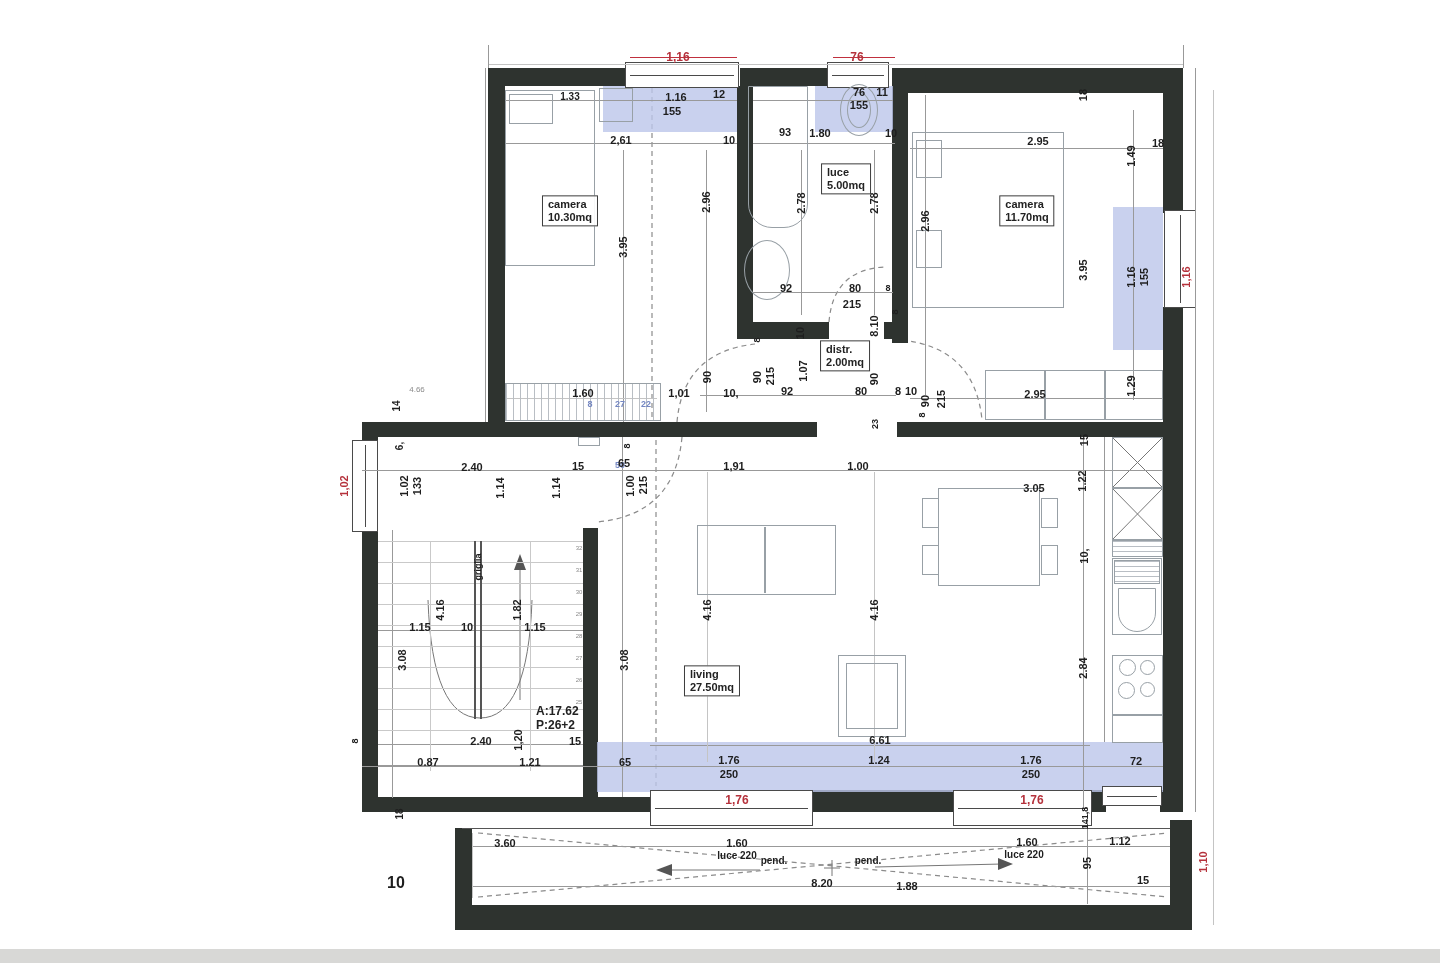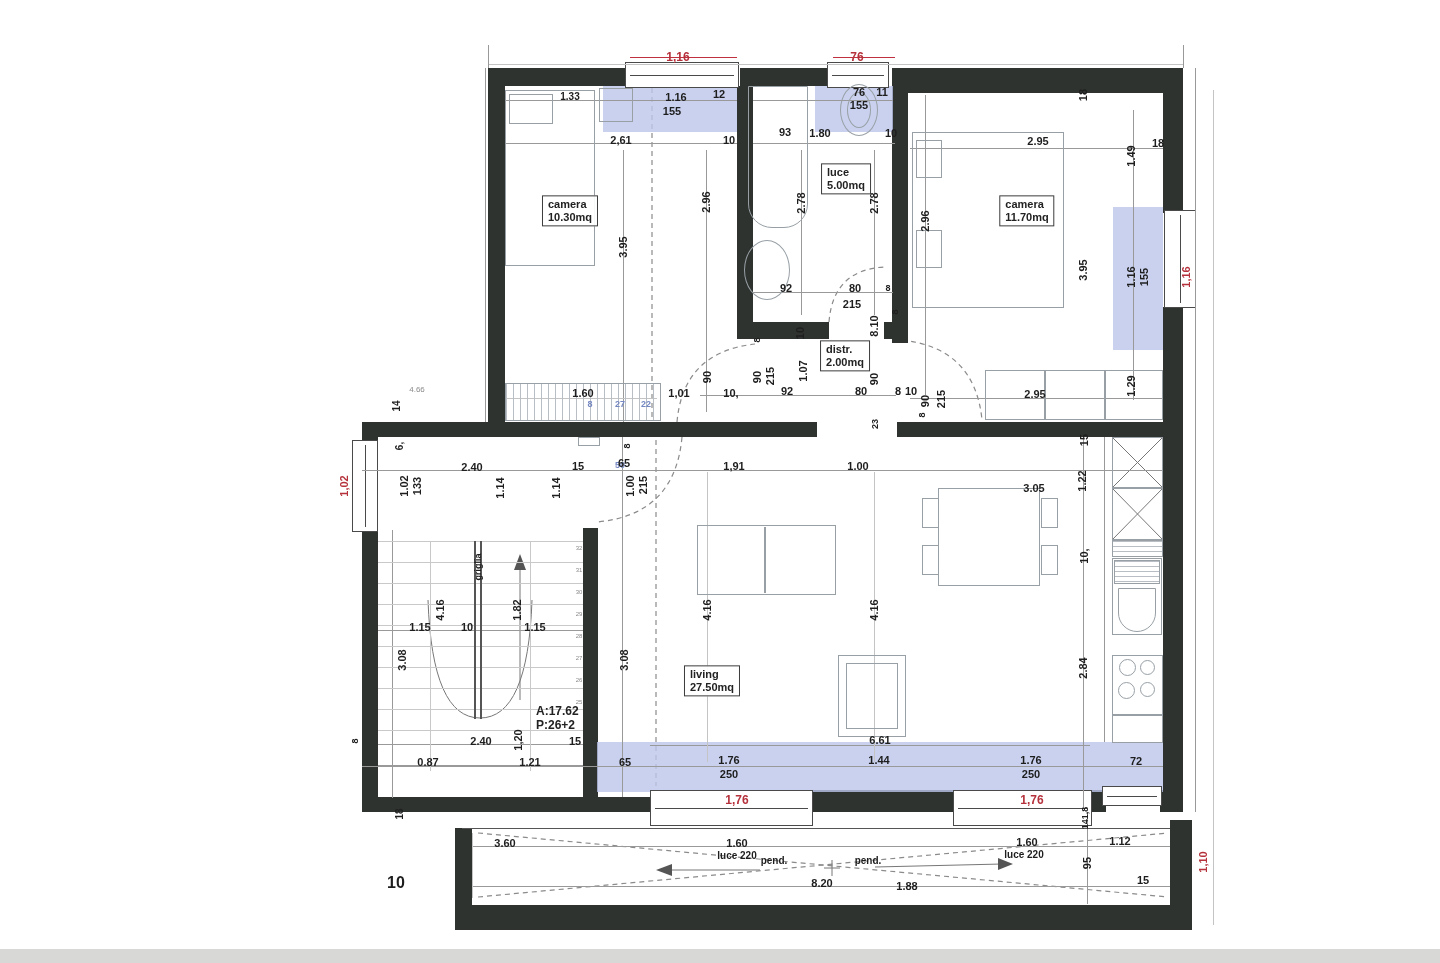--- a/index.html
+++ b/index.html
@@ -266,21 +266,21 @@
     <div class="lbl rot" style="left: 1082px; top: 481px; font-size: 11px;">1.22</div>
     <div class="lbl rot" style="left: 1084px; top: 556px; font-size: 11px;">10,</div>
     <div class="lbl rot" style="left: 707px; top: 610px; font-size: 11px;">4.16</div>
     <div class="lbl rot" style="left: 874px; top: 610px; font-size: 11px;">4.16</div>
     <div class="lbl rot" style="left: 624px; top: 660px; font-size: 11px;">3.08</div>
     <div class="lbl rot" style="left: 1083px; top: 668px; font-size: 11px;">2.84</div>
     <div class="lbl" style="left: 880px; top: 740px; font-size: 11px;">6.61</div>
     <div class="lbl" style="left: 625px; top: 762px; font-size: 11px;">65</div>
     <div class="lbl" style="left: 729px; top: 760px; font-size: 11px;">1.76</div>
     <div class="lbl" style="left: 729px; top: 774px; font-size: 11px;">250</div>
-    <div class="lbl" style="left: 879px; top: 760px; font-size: 11px;">1.44</div>
+    <div class="lbl" style="left: 879px; top: 760px; font-size: 11px;">1.24</div>
     <div class="lbl" style="left: 1031px; top: 760px; font-size: 11px;">1.76</div>
     <div class="lbl" style="left: 1031px; top: 774px; font-size: 11px;">250</div>
     <div class="lbl" style="left: 1136px; top: 761px; font-size: 11px;">72</div>
     <div class="lbl r" style="left: 737px; top: 800px; font-size: 12px;">1,76</div>
     <div class="lbl r" style="left: 1032px; top: 800px; font-size: 12px;">1,76</div>
     <div class="lbl rot" style="left: 478px; top: 567px; font-size: 9px;">griglia</div>
     <div class="lbl rot" style="left: 440px; top: 610px; font-size: 11px;">4.16</div>
     <div class="lbl rot" style="left: 517px; top: 610px; font-size: 11px;">1.82</div>
     <div class="lbl" style="left: 420px; top: 627px; font-size: 11px;">1.15</div>
     <div class="lbl" style="left: 467px; top: 627px; font-size: 11px;">10</div>

